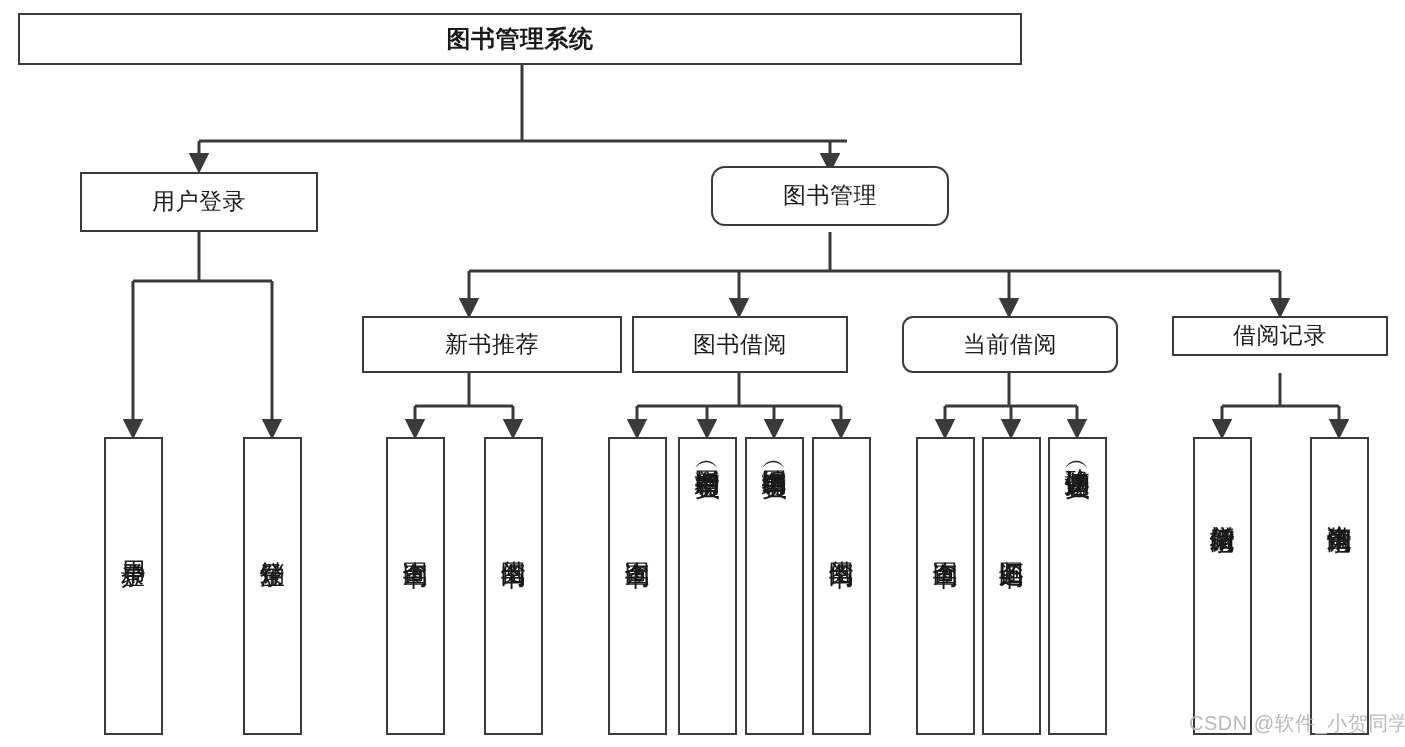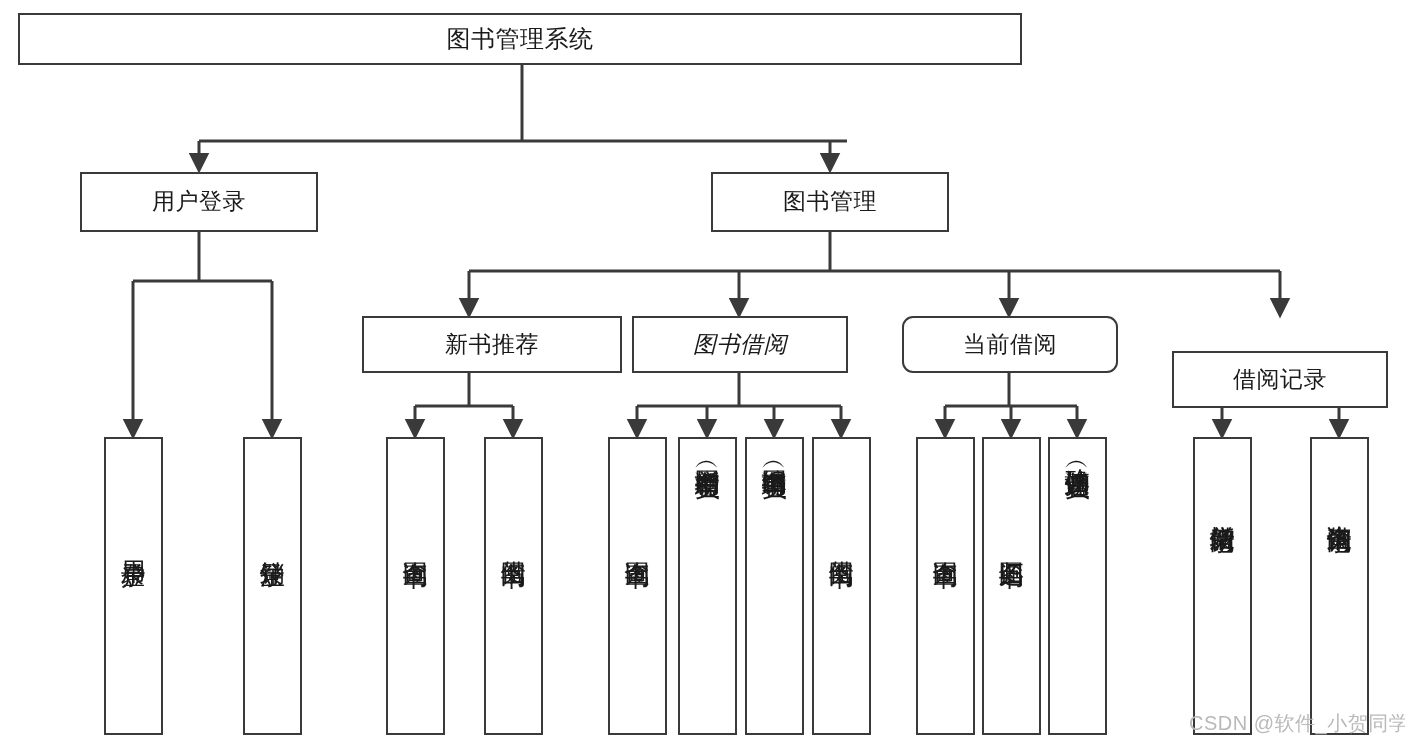--- a/index.html
+++ b/index.html
@@ -40,20 +40,21 @@
     text-align: center;
     line-height: 1.18;
   }
   .node.horizontal .label {
     font-size: 23px;
     letter-spacing: 0.5px;
     white-space: nowrap;
   }
   .node.root .label {
     font-size: 24px;
+    font-weight: bold;
   }
   .node.vertical {
     align-items: flex-start;
     padding-top: 6px;
   }
   .node.vertical .label {
     writing-mode: vertical-rl;
     text-orientation: upright;
     font-size: 25px;
     line-height: 1.06;
@@ -134,34 +135,34 @@
     </g>
   </svg>
 
   <div class="node horizontal root" style="left:18px; top:13px; width:1004px; height:52px;">
     <span class="label">图书管理系统</span>
   </div>
 
   <div class="node horizontal" style="left:80px; top:172px; width:238px; height:60px;">
     <span class="label">用户登录</span>
   </div>
-  <div class="node horizontal" style="left:711px; top:172px; width:238px; height:60px;">
+  <div class="node horizontal" style="left:711px; top:166px; width:238px; height:60px;border-radius:14px;">
     <span class="label">图书管理</span>
   </div>
 
   <div class="node horizontal" style="left:362px; top:316px; width:260px; height:57px;">
     <span class="label">新书推荐</span>
   </div>
-  <div class="node horizontal" style="left:632px; top:316px; width:216px; height:57px;font-style:italic;">
+  <div class="node horizontal" style="left:632px; top:316px; width:216px; height:57px;">
     <span class="label">图书借阅</span>
   </div>
   <div class="node horizontal" style="left:902px; top:316px; width:216px; height:57px;border-radius:11px;">
     <span class="label">当前借阅</span>
   </div>
-  <div class="node horizontal" style="left:1172px; top:316px; width:216px; height:57px;margin-top:35px;">
+  <div class="node horizontal" style="left:1172px; top:316px; width:216px; height:40px;">
     <span class="label">借阅记录</span>
   </div>
 
   <div class="node vertical mid2" style="left:104px; top:437px; width:59px; height:298px;">
     <span class="label">用户登录</span>
   </div>
   <div class="node vertical mid2" style="left:243px; top:437px; width:59px; height:298px;">
     <span class="label">注销登录</span>
   </div>
 

